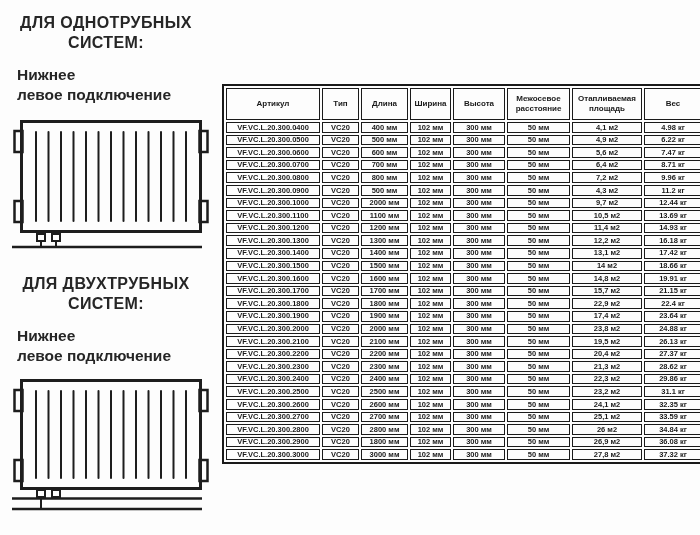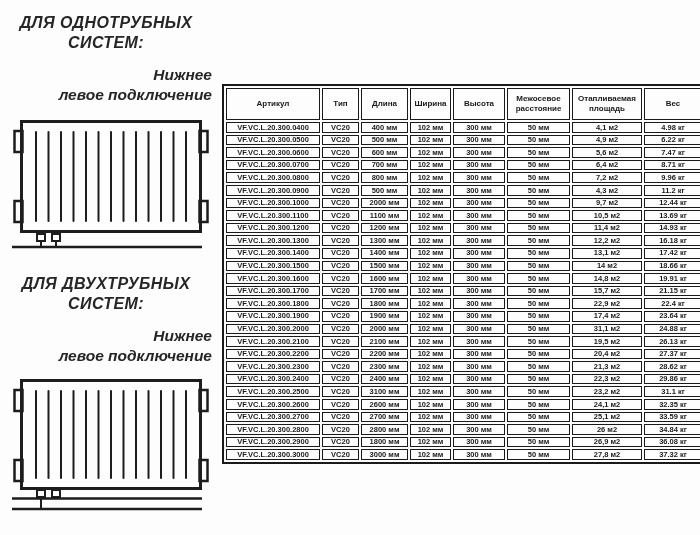--- a/index.html
+++ b/index.html
@@ -4,32 +4,32 @@
 <style>
   * { margin: 0; padding: 0; box-sizing: border-box; }
   html, body { width: 700px; height: 535px; }
   body {
     position: relative;
     background: #fdfdfd;
     font-family: "Liberation Sans", "DejaVu Sans", sans-serif;
     color: #222;
     overflow: hidden;
   }
-  .left-panel { position: absolute; left: 0; top: 0; width: 218px; height: 493px; font-style: italic; }
+  .left-panel { position: absolute; left: 0; top: 0; width: 218px; height: 493px; }
   .big-heading {
     position: absolute; left: 0; width: 212px;
     text-align: center; font-weight: bold;
     font-size: 16px; line-height: 20px; letter-spacing: 0.4px;
     color: #262626; text-transform: uppercase;
   }
   .heading-1 { top: 13px; }
   .heading-2 { top: 274px; }
   .sub-heading {
     position: absolute; left: 17px; width: 195px;
-    text-align: right; font-weight: bold;
+    text-align: left; font-weight: bold;
     font-size: 15.5px; line-height: 19.5px; color: #262626;
   }
   .sub-1 { top: 65px; }
   .sub-2 { top: 326px; }
   .diagram { position: absolute; left: 10px; width: 202px; height: 142px; }
   .diagram-1 { top: 114px; }
   .diagram-2 { top: 376px; }
 
   .spec-table {
     position: absolute; left: 222px; top: 84px;
@@ -353,21 +353,21 @@
         <td>17,4 м2</td>
         <td>23.64 кг</td>
       </tr>
       <tr>
         <td>VF.VC.L.20.300.2000</td>
         <td>VC20</td>
         <td>2000 мм</td>
         <td>102 мм</td>
         <td>300 мм</td>
         <td>50 мм</td>
-        <td>31,1 м2</td>
+        <td>23,8 м2</td>
         <td>24.88 кг</td>
       </tr>
       <tr>
         <td>VF.VC.L.20.300.2100</td>
         <td>VC20</td>
         <td>2100 мм</td>
         <td>102 мм</td>
         <td>300 мм</td>
         <td>50 мм</td>
         <td>19,5 м2</td>
@@ -399,21 +399,21 @@
         <td>2400 мм</td>
         <td>102 мм</td>
         <td>300 мм</td>
         <td>50 мм</td>
         <td>22,3 м2</td>
         <td>29.86 кг</td>
       </tr>
       <tr>
         <td>VF.VC.L.20.300.2500</td>
         <td>VC20</td>
-        <td>3100 мм</td>
+        <td>2500 мм</td>
         <td>102 мм</td>
         <td>300 мм</td>
         <td>50 мм</td>
         <td>23,2 м2</td>
         <td>31.1 кг</td>
       </tr>
       <tr>
         <td>VF.VC.L.20.300.2600</td>
         <td>VC20</td>
         <td>2600 мм</td>

